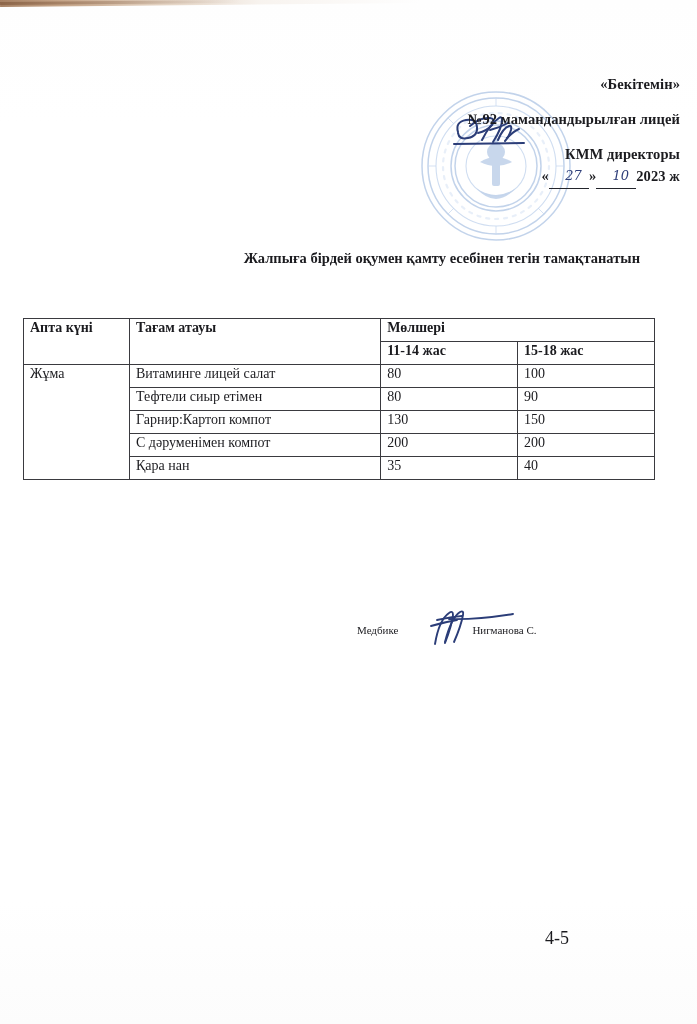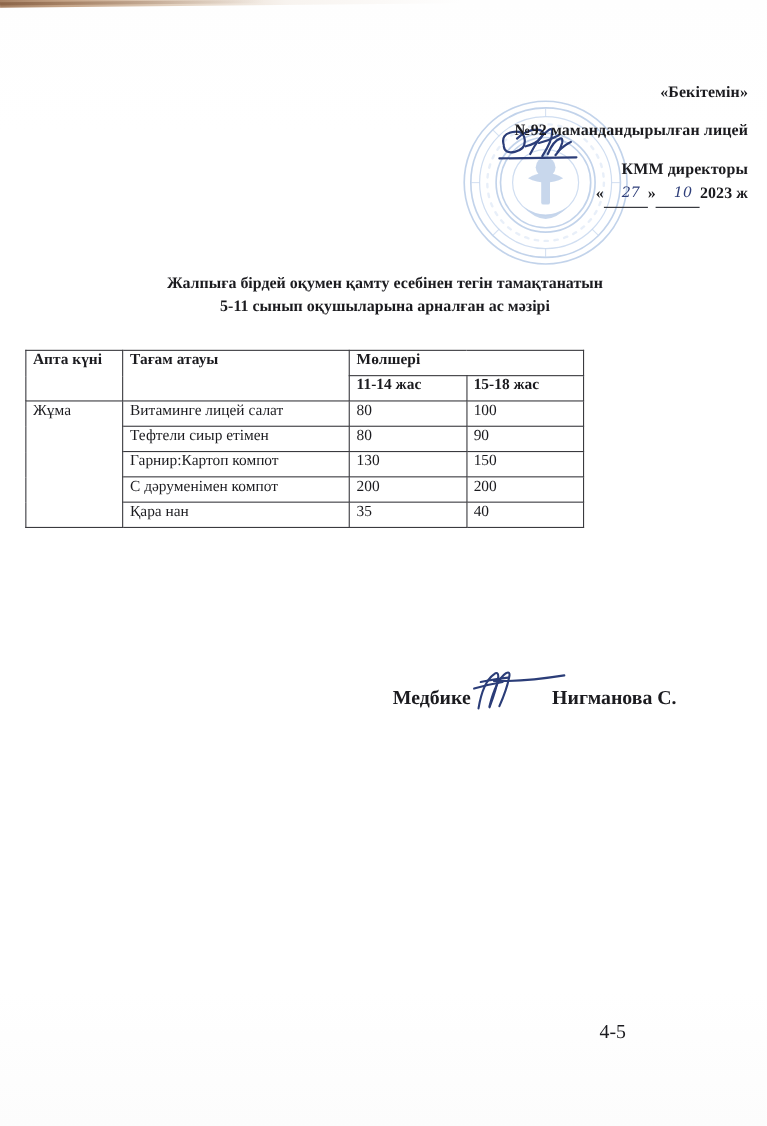--- a/index.html
+++ b/index.html
@@ -107,33 +107,33 @@
     height: 46px;
     pointer-events: none;
   }
 
   
   .doc-title {
     position: absolute;
     left: 60px;
     top: 248px;
     width: 580px;
-    text-align: center;
+    text-align: right;
     font-weight: bold;
     font-size: 14.5px;
     line-height: 21px;
   }
   .doc-title .t2 { display: block; }
 
   
   .menu-table {
     position: absolute;
     left: 23px;
     top: 318px;
-    width: 508px;
+    width: 632px;
     border-collapse: collapse;
     font-size: 14px;
     line-height: 1.05;
   }
   .menu-table td, .menu-table th {
     border: 1px solid #3a3a3f;
     padding: 2px 6px 3px 6px;
     vertical-align: top;
     font-weight: normal;
     text-align: left;
@@ -150,22 +150,22 @@
     font-weight: bold;
     vertical-align: top;
   }
   .cell-num { width: 136px; }
 
   
   .nurse {
     position: absolute;
     left: 357px;
     top: 624px;
-    font-weight: bold;
-    font-size: 18px;
+    font-weight: normal;
+    font-size: 11px;
     white-space: nowrap;
   }
   .nurse .role { margin-right: 74px; }
   .sig-nurse {
     position: absolute;
     left: 425px;
     top: 606px;
     width: 98px;
     height: 42px;
     pointer-events: none;
@@ -238,21 +238,20 @@
 
   <div class="approval">
     <span class="ln">«Бекітемін»</span>
     <span class="ln">№92 мамандандырылған лицей</span>
     <span class="ln">КММ директоры</span>
     <span class="date-line"><span>«</span><span class="hand">27</span><span>»</span><span class="hand">10</span><span>2023 ж</span></span>
   </div>
 
   <div class="doc-title">
     <span class="t2">Жалпыға бірдей оқумен қамту есебінен тегін тамақтанатын</span>
-    <span class="t2">5-11 сынып оқушыларына арналған ас мәзірі</span>
   </div>
 
   <table class="menu-table">
     <thead>
       <tr>
         <th class="th-day" rowspan="2">Апта күні</th>
         <th class="th-dish" rowspan="2">Тағам атауы</th>
         <th class="th-portion" colspan="2">Мөлшері</th>
       </tr>
       <tr>

